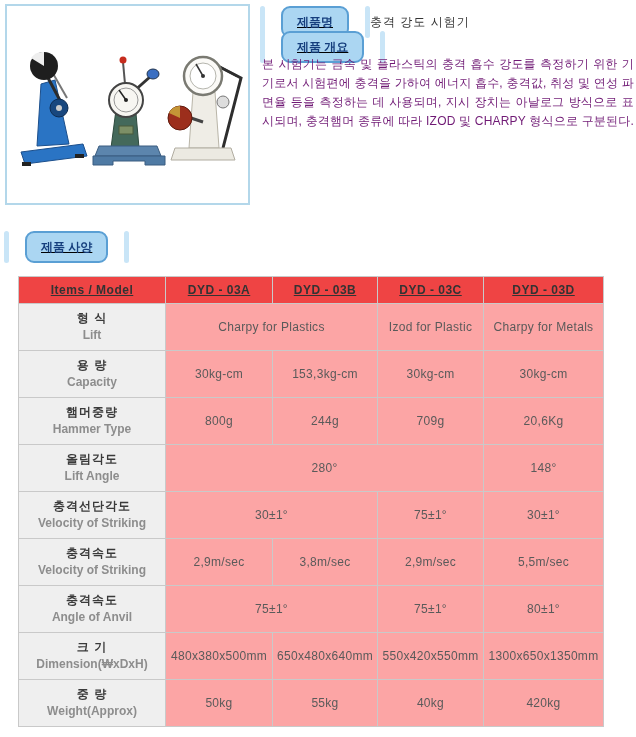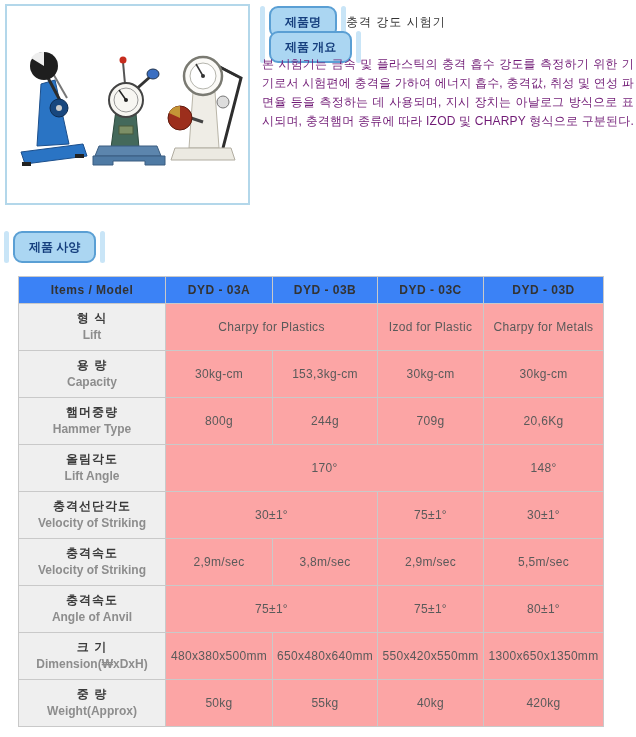--- a/index.html
+++ b/index.html
@@ -7,21 +7,21 @@
     position:relative;width:636px;height:737px;background:#ffffff;overflow:hidden;
     font-family:"Liberation Sans","DejaVu Sans",sans-serif;
   }
   
   .photo-box{
     position:absolute;left:5px;top:4px;width:241px;height:197px;
     border:2px solid #b3d7ea;background:#ffffff;
   }
   .photo-box svg{display:block;width:100%;height:100%;}
   
-  .pill-group{display:flex;align-items:stretch;gap:4px;height:32px;}
+  .pill-group{display:flex;align-items:stretch;gap:16px;height:32px;text-decoration:underline;}
   .pill-side{width:5px;background:#c9e5f7;border-radius:3px;}
   .pill-main{
     background:#abd6f2;border:2px solid #5a9fd4;border-radius:9px;
     color:#153e7d;font-weight:bold;font-size:12px;line-height:16px;
     padding:0 14px;display:flex;align-items:center;white-space:nowrap;
   }
   .name-row{position:absolute;left:260px;top:6px;display:flex;align-items:center;}
   .name-row .title-text{margin-left:0;font-size:12px;color:#333;letter-spacing:1px;}
   .overview-pill{position:absolute;left:260px;top:31px;}
   .overview-text{
@@ -33,21 +33,21 @@
   
   table.spec{
     position:absolute;left:18px;top:276px;width:585px;
     border-collapse:collapse;table-layout:fixed;
   }
   table.spec th,table.spec td{
     border:1px solid #c9c9c9;text-align:center;vertical-align:middle;
     font-size:12px;padding:0;overflow:hidden;
   }
   table.spec thead th{
-    background:#3b82f6;color:#333;font-weight:bold;height:26px;letter-spacing:0.5px;
+    background:#ef4444;color:#333;font-weight:bold;height:26px;letter-spacing:0.5px;text-decoration:underline;
   }
   table.spec td.label-cell{background:#efefef;height:46px;margin-top:24px;}
   table.spec td.label-cell .ko{font-weight:bold;color:#3a3a3a;letter-spacing:1px;line-height:17px;}
   table.spec td.label-cell .en{font-weight:bold;color:#8d8d8d;line-height:17px;}
   table.spec td.value-cell{background:#fca5a5;color:#5a5a5a;height:46px;letter-spacing:0.3px;}
 </style>
 </head>
 <body>
 
 <div class="page">
@@ -168,21 +168,21 @@
           <td class="value-cell">800g</td>
           <td class="value-cell">244g</td>
           <td class="value-cell">709g</td>
           <td class="value-cell">20,6Kg</td>
         </tr>
         <tr>
           <td class="label-cell">
             <div class="ko">올림각도</div>
             <div class="en">Lift Angle</div>
           </td>
-          <td class="value-cell" colspan="3">170°</td>
+          <td class="value-cell" colspan="3">280°</td>
           <td class="value-cell">148°</td>
         </tr>
         <tr>
           <td class="label-cell">
             <div class="ko">충격선단각도</div>
             <div class="en">Velocity of Striking</div>
           </td>
           <td class="value-cell" colspan="2">30±1°</td>
           <td class="value-cell">75±1°</td>
           <td class="value-cell">30±1°</td>

